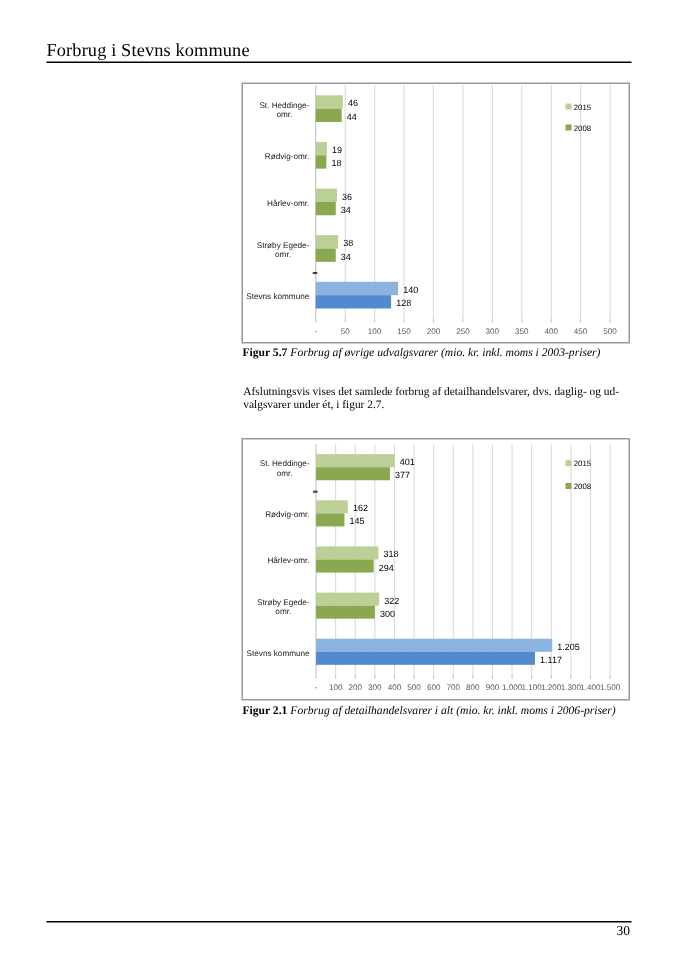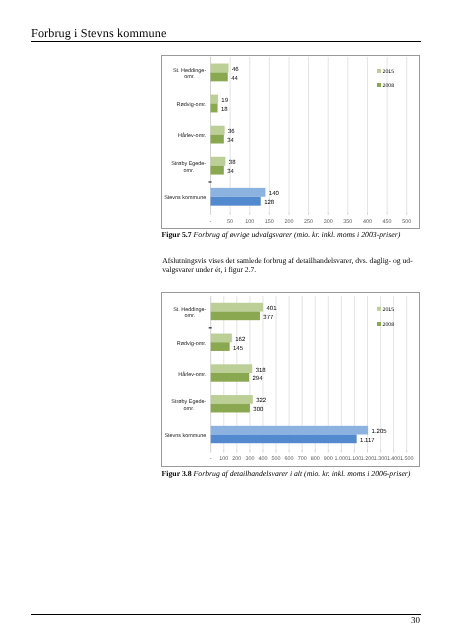--- a/index.html
+++ b/index.html
@@ -201,19 +201,19 @@
         <rect x="46.7" y="34.1" width="3" height="1.4" fill="#3f3f3f"></rect>
         <g>
           <rect x="215" y="13.8" width="4" height="4" fill="#bccf97"></rect>
           <text x="220.5" y="17.8" font-size="5.2" font-family="&quot;Liberation Sans&quot;, sans-serif" fill="#000">2015</text>
           <rect x="215" y="29" width="4" height="4" fill="#8aa850"></rect>
           <text x="220.5" y="33" font-size="5.2" font-family="&quot;Liberation Sans&quot;, sans-serif" fill="#000">2008</text>
         </g>
       </svg>
     </div>
   <div class="caption" id="cap2" style="left:161.6px;top:468.5px;">
-    <b>Figur 3.8</b>
+    <b>Figur 2.1</b>
     <span>Forbrug af detailhandelsvarer i alt (mio. kr. inkl. moms i 2006-priser)</span>
   </div>
 
   <div id="ftr-rule"></div>
   <div id="pgnum">30</div>
 </div>
 
 </body></html>

